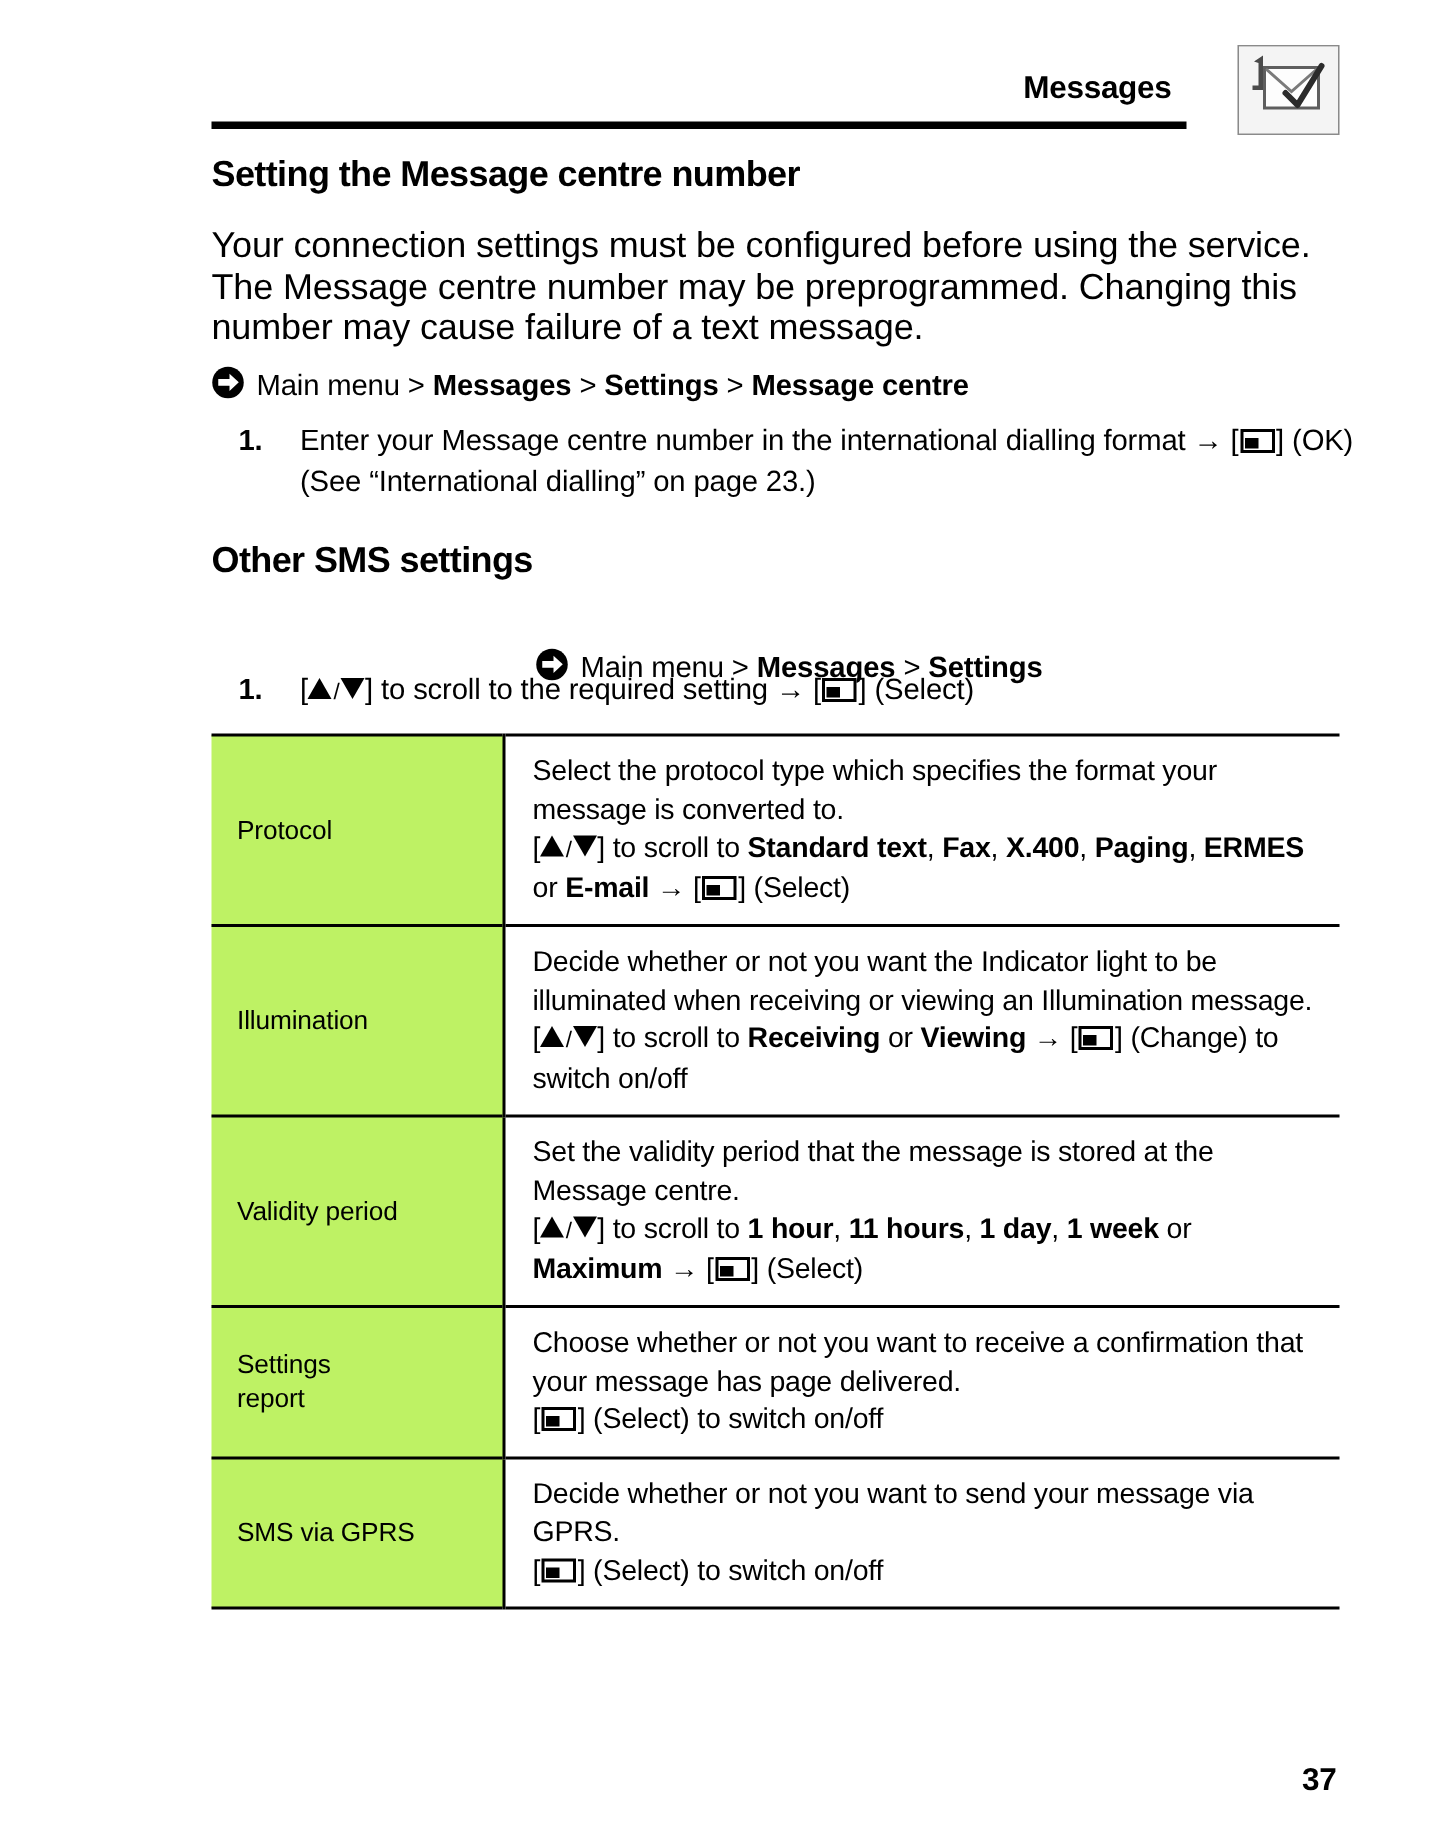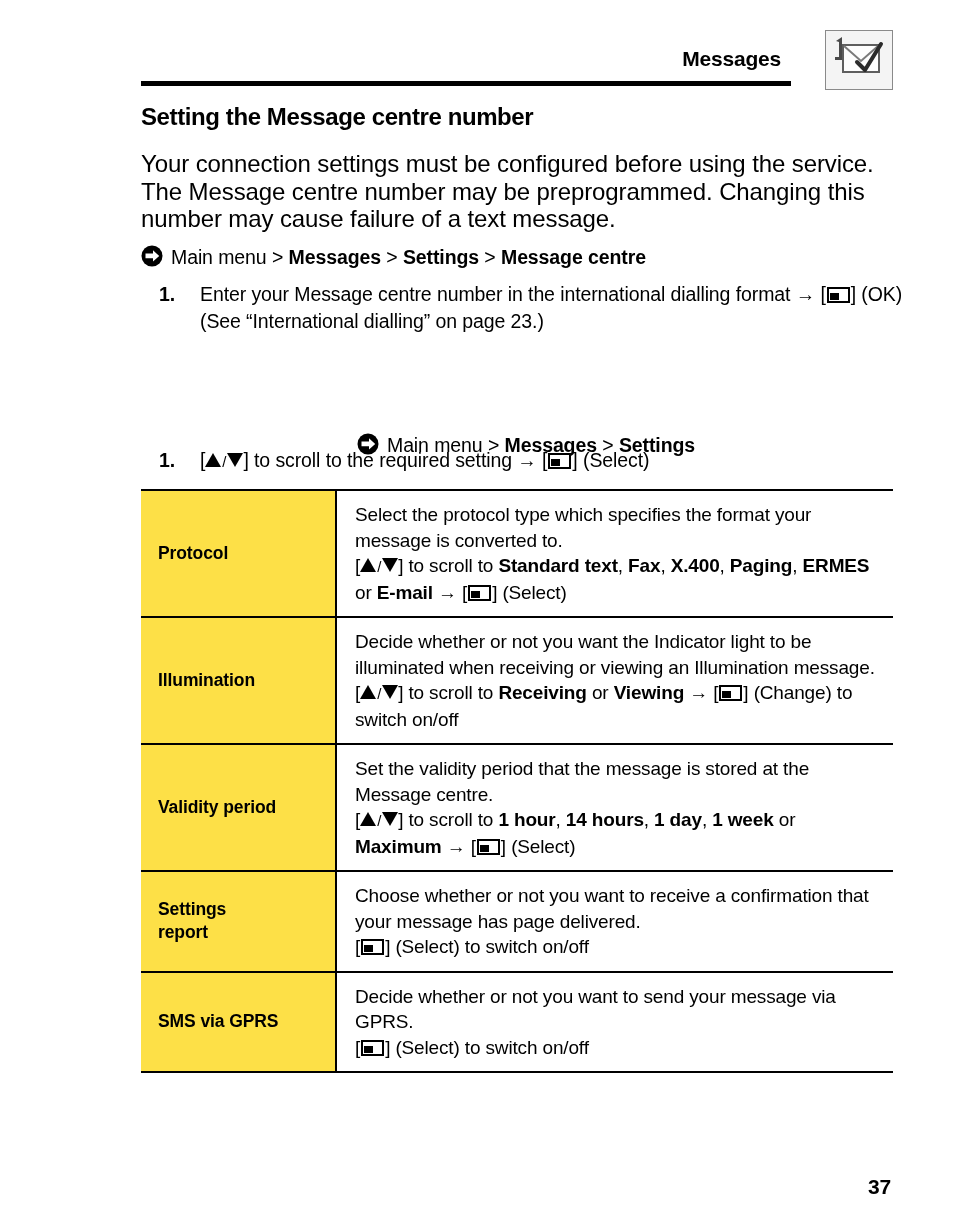--- a/index.html
+++ b/index.html
@@ -136,24 +136,24 @@
     table-layout: fixed;
   }
   .tbl tr { border-top: 2px solid #000000; }
   .tbl tr:last-child { border-bottom: 2px solid #000000; }
   .tbl td {
     vertical-align: middle;
     padding: 0;
   }
   .tbl td.k {
     width: 177px;
-    background: #fde047;
+    background: #bef264;
     border-right: 2px solid #000000;
     font-size: 17.5px;
-    font-weight: bold;
+    font-weight: normal;
     line-height: 23px;
     letter-spacing: -0.1px;
     padding: 10px 0 10px 17px;
   }
   .tbl td.v {
     font-size: 19px;
     line-height: 25.5px;
     letter-spacing: -0.15px;
     padding: 11px 12px 11px 18px;
     margin-left: 29px;
@@ -252,20 +252,21 @@
     <b>Message centre</b>
   </div>
 
   <div class="step" id="step-1">
     <span class="num">1.</span><span>Enter your Message centre number in the international dialling format</span>
     <span class="rarrow">→</span>
     [<span class="softkey"></span>]
     <span>(OK) (See “International dialling” on page 23.)</span>
   </div>
 
+  <h1 class="sec" id="h-other">Other SMS settings</h1>
 
   <div class="path" id="path-2">
     <span class="arrowdot">
       <svg width="22" height="22" viewBox="0 0 22 22">
         <circle cx="11" cy="11" r="10.5" fill="#000000"></circle>
         <path d="M4.5 8.6 L12 8.6 L12 5.2 L18.2 10.9 L12 16.6 L12 13.2 L4.5 13.2 Z" fill="#ffffff"></path>
       </svg>
     </span><span>Main menu</span>
     <span>&gt;</span>
     <b>Messages</b>
@@ -318,21 +319,21 @@
         </td>
       </tr>
 
       <tr>
         <td class="k">Validity period</td>
         <td class="v">
           <span>Set the validity period that the message is stored at the Message centre.</span><br>
           [<span class="up"></span><span class="sl">/</span><span class="dn"></span>]
           <span>to scroll to</span>
           <b>1 hour</b>,
-          <b>14 hours</b>,
+          <b>11 hours</b>,
           <b>1 day</b>,
           <b>1 week</b>
           <span>or</span>
           <b>Maximum</b>
           <span class="rarrow">→</span>
           [<span class="softkey"></span>]
           <span>(Select)</span>
         </td>
       </tr>
 

